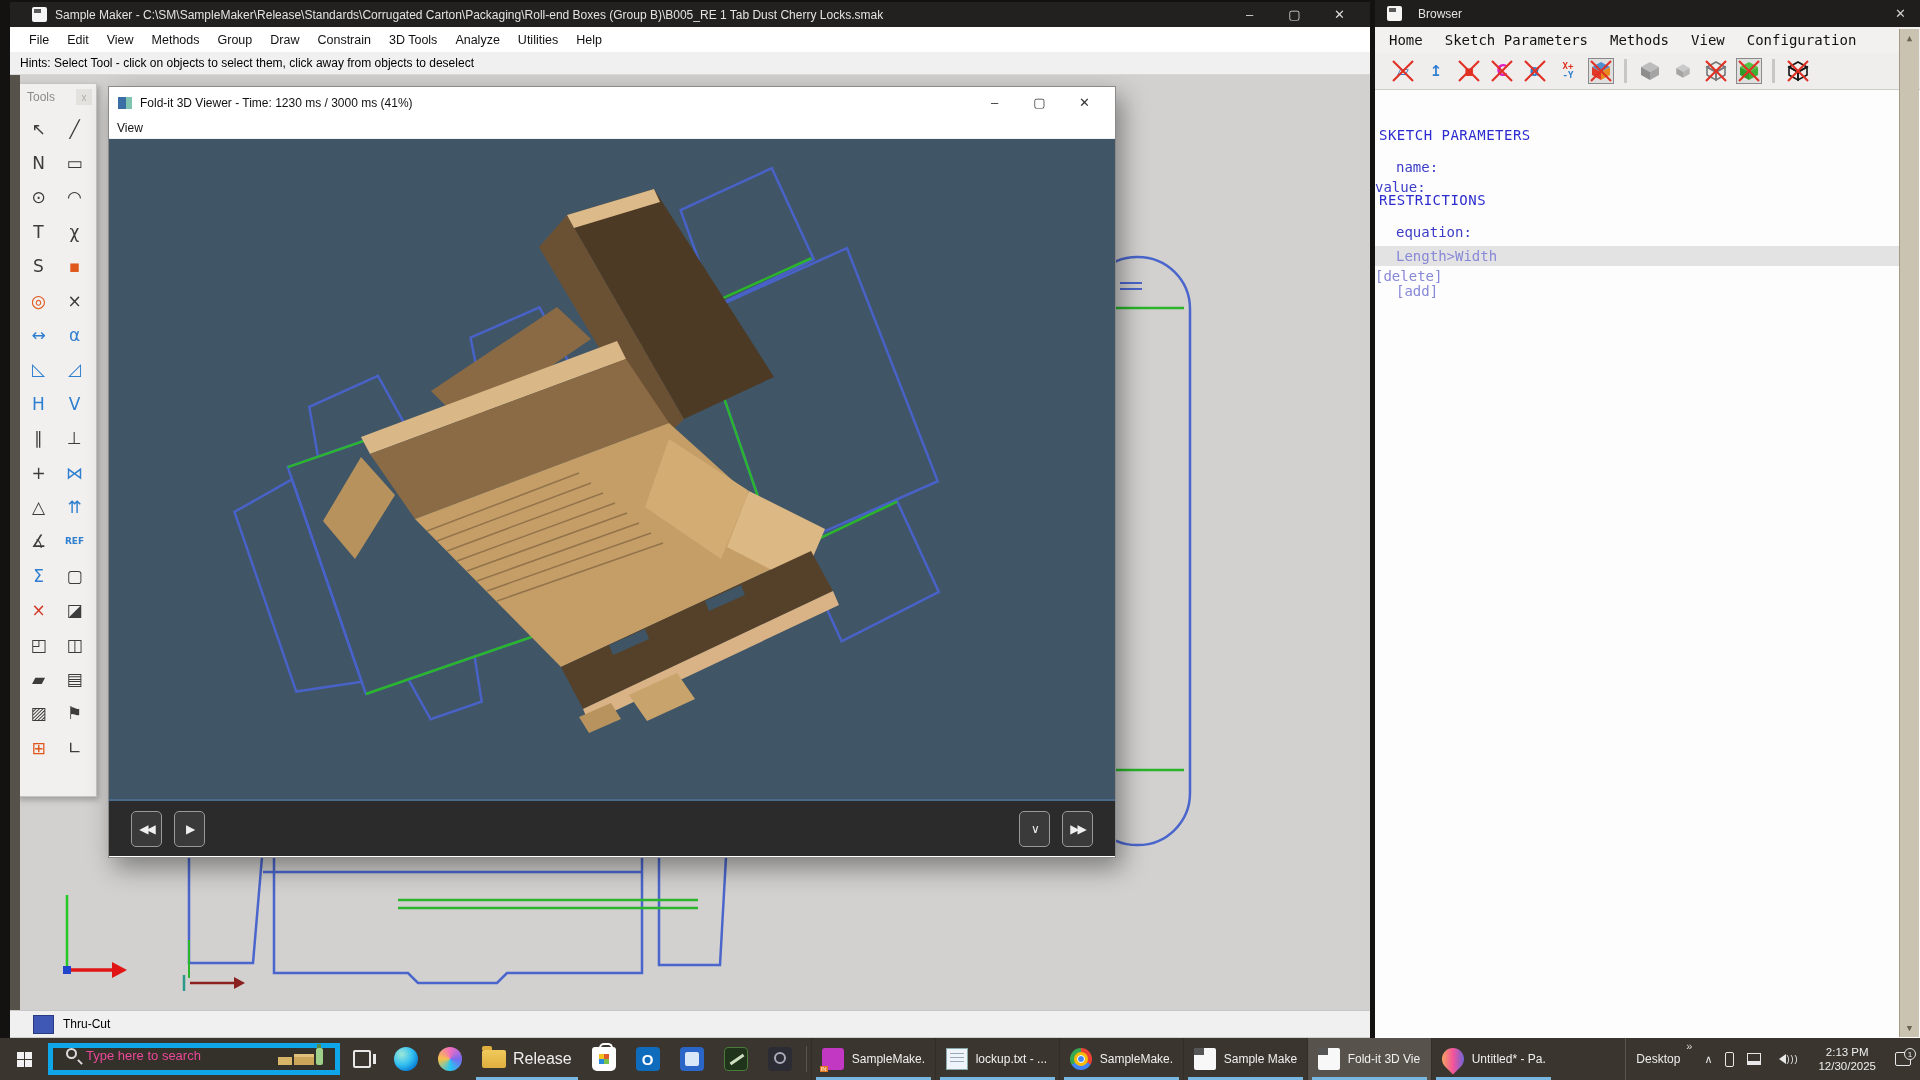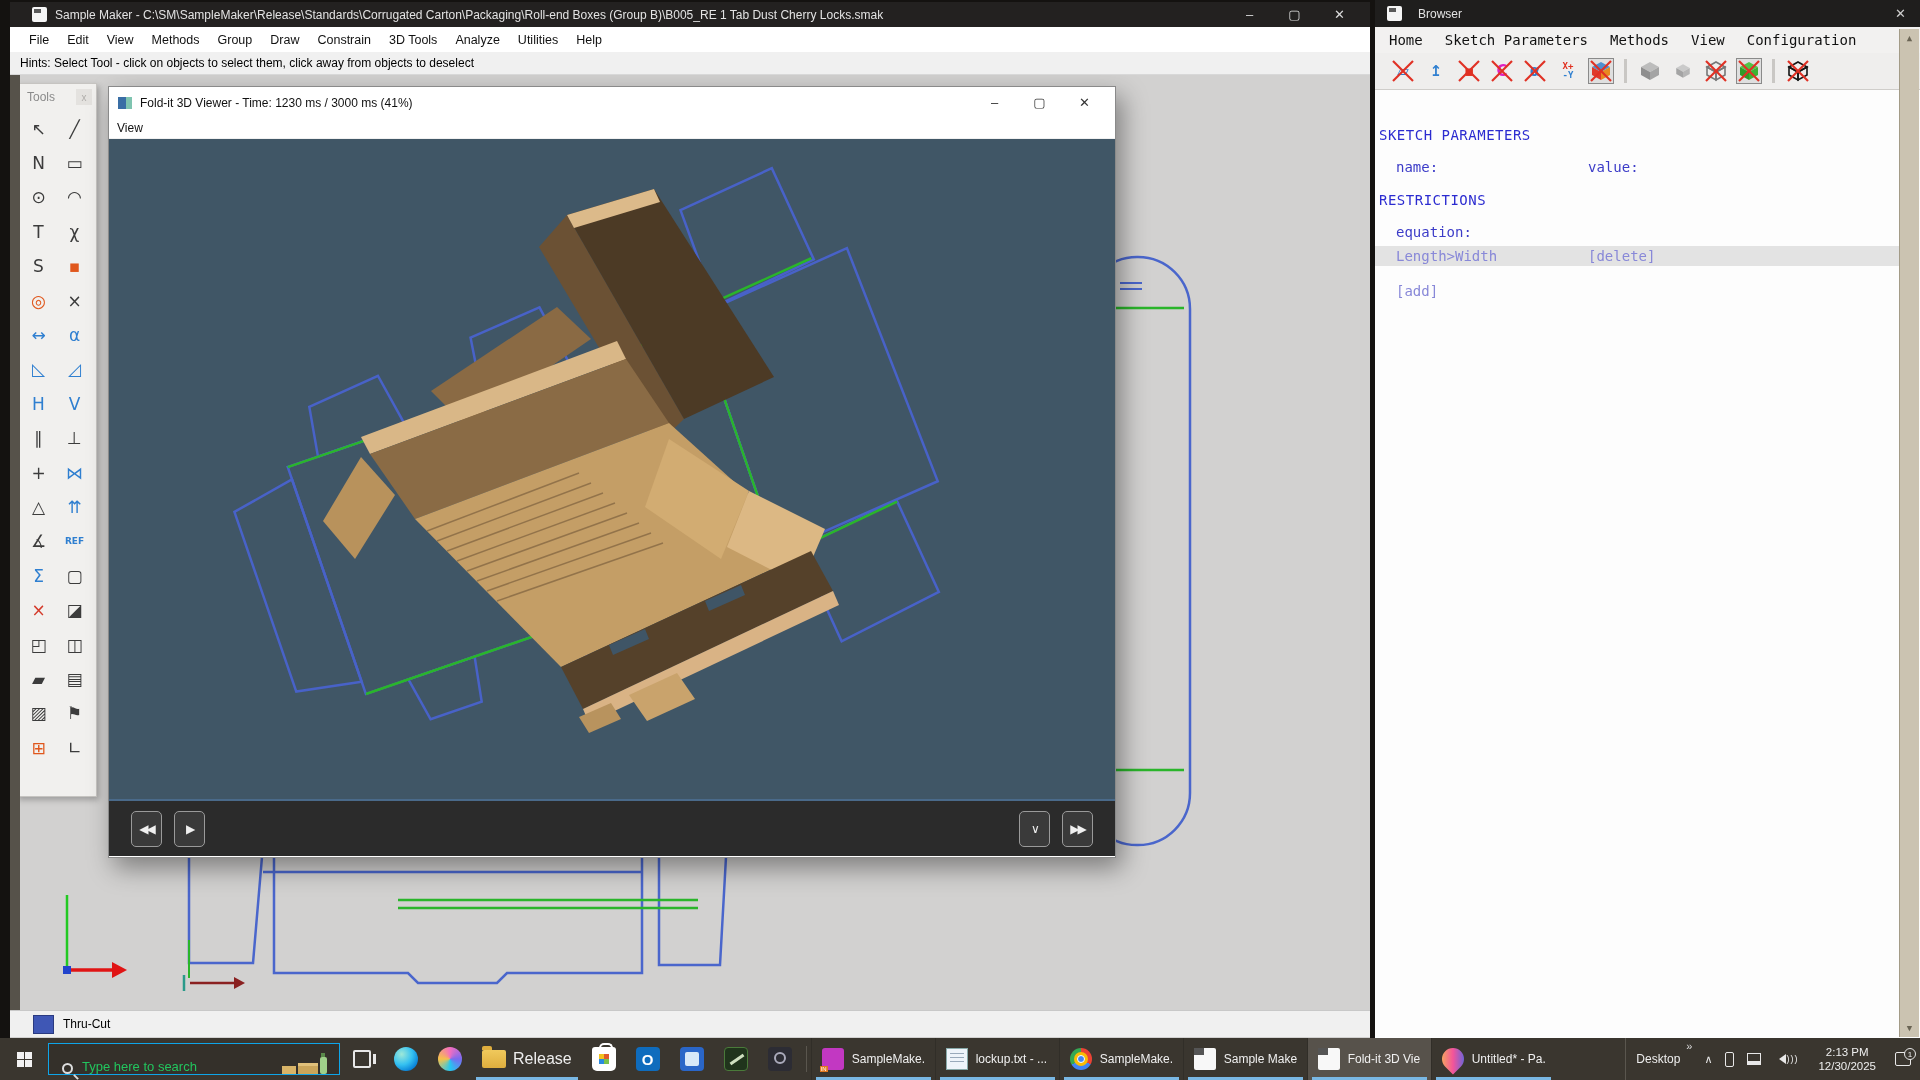--- a/index.html
+++ b/index.html
@@ -82,38 +82,38 @@
   .bp-icon svg { display:block; }
   .bp-sep { width:3px; height:24px; background:#c9c7c4; margin:0 3px; }
   .xy-ic { font-size:9px; line-height:9px; font-weight:bold; text-align:left;
     font-family:"DejaVu Sans Mono", monospace; }
   .xy-ic .r { color:#e03020; } .xy-ic .b { color:#2f7fd0; }
 
   #bp-content { position:absolute; left:0; top:90px; width:524px; bottom:0; background:#fdfdfd;
     color:#8888d8; font-size:14px; }
   .bp-heading { color:#2b2bd0; padding-left:4px; letter-spacing:.5px; }
   .bp-colhead { color:#3c3cc8; }
-  .prow { height:20px; line-height:20px; display:flex; }
+  .prow { height:20px; line-height:20px; display:flex;flex-direction:column; }
   .prow .c1 { padding-left:21px; width:213px; }
   .prow.striped { background:#e3e3e3; }
   #param-rows .prow:nth-of-type(odd) { background:#e3e3e3; }
 
   
   #bp-scroll { position:absolute; right:1px; top:29px; width:20px; height:1008px; background:#cbc3b1;
     border-left:1px solid #a39b87; }
   #bp-scroll .arr { position:absolute; left:0; width:100%; text-align:center; color:#6a6454; font-size:9px; }
 
   
   #taskbar { position:absolute; left:0; top:1038px; width:1920px; height:42px; background:#3a362f;
     display:flex; align-items:stretch; color:#eee; }
   .tb-start { width:48px; display:flex; align-items:center; justify-content:center; }
   .win-logo { width:15px; height:15px; display:grid; grid-template-columns:7px 7px; gap:1px; }
   .win-logo i { background:#f2f2f2; }
-  #tb-search { width:292px; margin:5px 0; background:#34302a; border:1px solid #0ea5e9;
-    display:flex; align-items:flex-end; font-size:13px; color:#22c55e; }
+  #tb-search { width:292px; margin:5px 0; background:#34302a; border:5px solid #0ea5e9;
+    display:flex; align-items:flex-start; font-size:13px; color:#ec4899; }
   .mag { width:11px; height:11px; border:2px solid #ddd; border-radius:50%; position:relative;
     margin:0 9px 0 13px; flex:0 0 auto; }
   .mag::after { content:""; position:absolute; width:6px; height:2px; background:#ddd;
     transform:rotate(45deg); left:9px; top:11px; }
   #tb-search .ph { flex:1; }
   .search-art { display:flex; align-items:flex-end; gap:2px; margin-right:12px; }
   .search-art .bx1 { width:20px; height:11px; background:#caa55a; border-top:3px solid #e0c07a; }
   .search-art .bx2 { width:14px; height:8px; background:#d8b468; position:relative; top:0; }
   .search-art .bt { width:7px; height:17px; background:#9fd08a; border-radius:2px; position:relative; }
   .search-art .bt::before { content:""; position:absolute; top:-4px; left:1px; width:4px; height:4px; background:#5a8a4a; }

